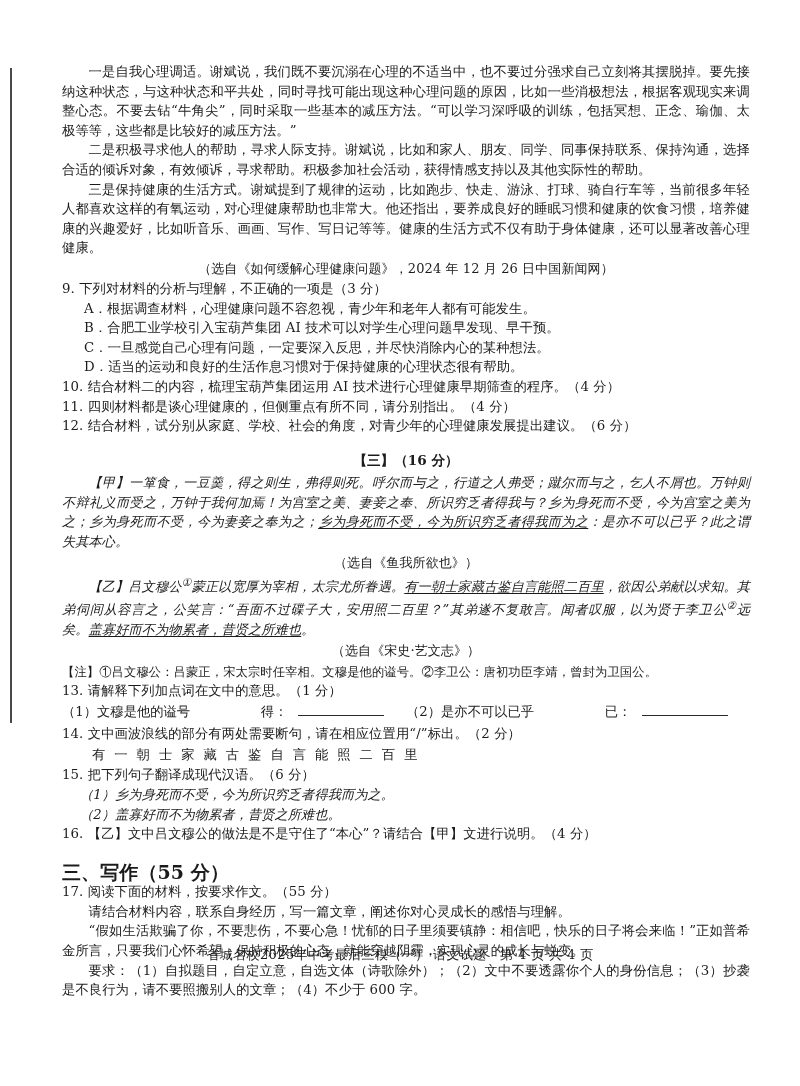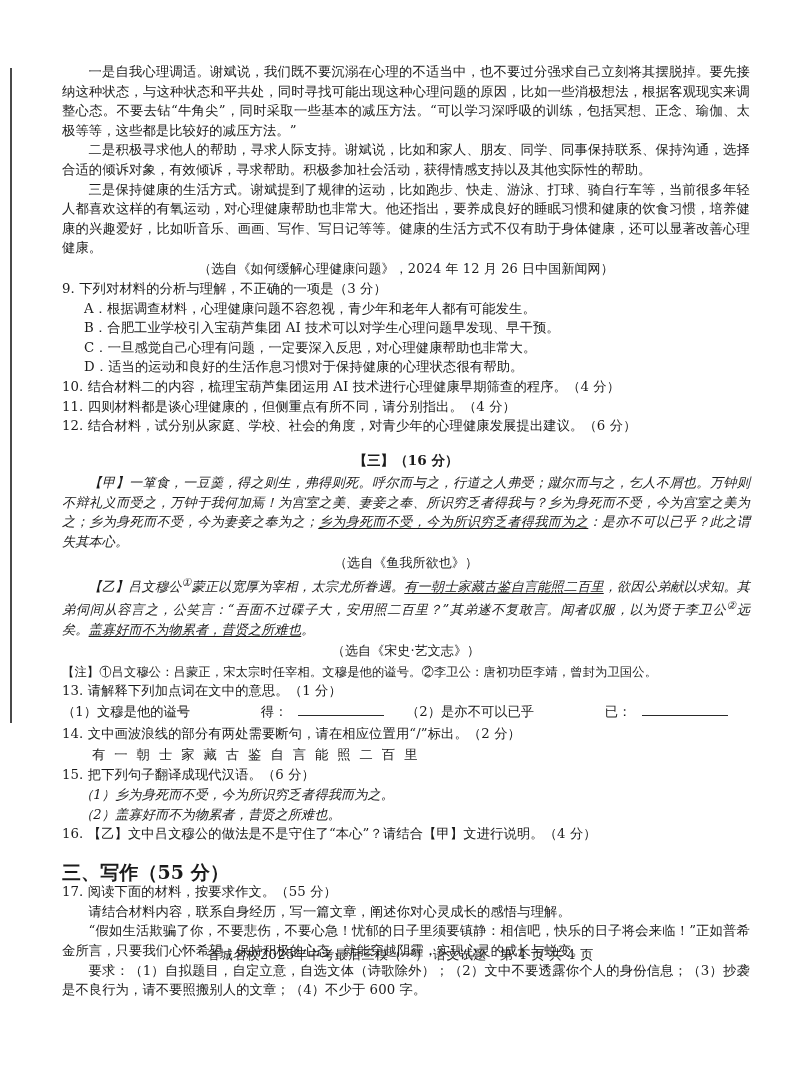--- a/index.html
+++ b/index.html
@@ -159,21 +159,21 @@
       <p class="indent2">一是自我心理调适。谢斌说，我们既不要沉溺在心理的不适当中，也不要过分强求自己立刻将其摆脱掉。要先接纳这种状态，与这种状态和平共处，同时寻找可能出现这种心理问题的原因，比如一些消极想法，根据客观现实来调整心态。不要去钻“牛角尖”，同时采取一些基本的减压方法。“可以学习深呼吸的训练，包括冥想、正念、瑜伽、太极等等，这些都是比较好的减压方法。”</p>
       <p class="indent2">二是积极寻求他人的帮助，寻求人际支持。谢斌说，比如和家人、朋友、同学、同事保持联系、保持沟通，选择合适的倾诉对象，有效倾诉，寻求帮助。积极参加社会活动，获得情感支持以及其他实际性的帮助。</p>
       <p class="indent2">三是保持健康的生活方式。谢斌提到了规律的运动，比如跑步、快走、游泳、打球、骑自行车等，当前很多年轻人都喜欢这样的有氧运动，对心理健康帮助也非常大。他还指出，要养成良好的睡眠习惯和健康的饮食习惯，培养健康的兴趣爱好，比如听音乐、画画、写作、写日记等等。健康的生活方式不仅有助于身体健康，还可以显著改善心理健康。</p>
       <p class="src">（选自《如何缓解心理健康问题》，2024 年 12 月 26 日中国新闻网）</p>
     </div>
 
     <div>
       <p class="qline hang"><span>9.</span> <span>下列对材料的分析与理解，不正确的一项是（3 分）</span></p>
       <p class="opt">A．根据调查材料，心理健康问题不容忽视，青少年和老年人都有可能发生。</p>
       <p class="opt">B．合肥工业学校引入宝葫芦集团 AI 技术可以对学生心理问题早发现、早干预。</p>
-      <p class="opt">C．一旦感觉自己心理有问题，一定要深入反思，对心理健康帮助也非常大。</p>
+      <p class="opt">C．一旦感觉自己心理有问题，一定要深入反思，并尽快消除内心的某种想法。</p>
       <p class="opt">D．适当的运动和良好的生活作息习惯对于保持健康的心理状态很有帮助。</p>
     </div>
 
     <p class="qline hang"><span>10.</span> <span>结合材料二的内容，梳理宝葫芦集团运用 AI 技术进行心理健康早期筛查的程序。（4 分）</span></p>
     <p class="qline hang"><span>11.</span> <span>四则材料都是谈心理健康的，但侧重点有所不同，请分别指出。（4 分）</span></p>
     <p class="qline hang"><span>12.</span> <span>结合材料，试分别从家庭、学校、社会的角度，对青少年的心理健康发展提出建议。（6 分）</span></p>
 
     <div class="sect-center">【三】（16 分）</div>
 
     <p class="classical indent2"><span>【甲】</span><span>一箪食，一豆羹，得之则生，弗得则死。呼尔而与之，行道之人弗受；蹴尔而与之，乞人不屑也。万钟则不辩礼义而受之，万钟于我何加焉！为宫室之美、妻妾之奉、所识穷乏者得我与？乡为身死而不受，今为宫室之美为之；乡为身死而不受，今为妻妾之奉为之；</span><span class="u-line">乡为身死而不受，今为所识穷乏者得我而为之</span><span>：是亦不可以已乎？此之谓失其本心。</span></p>

